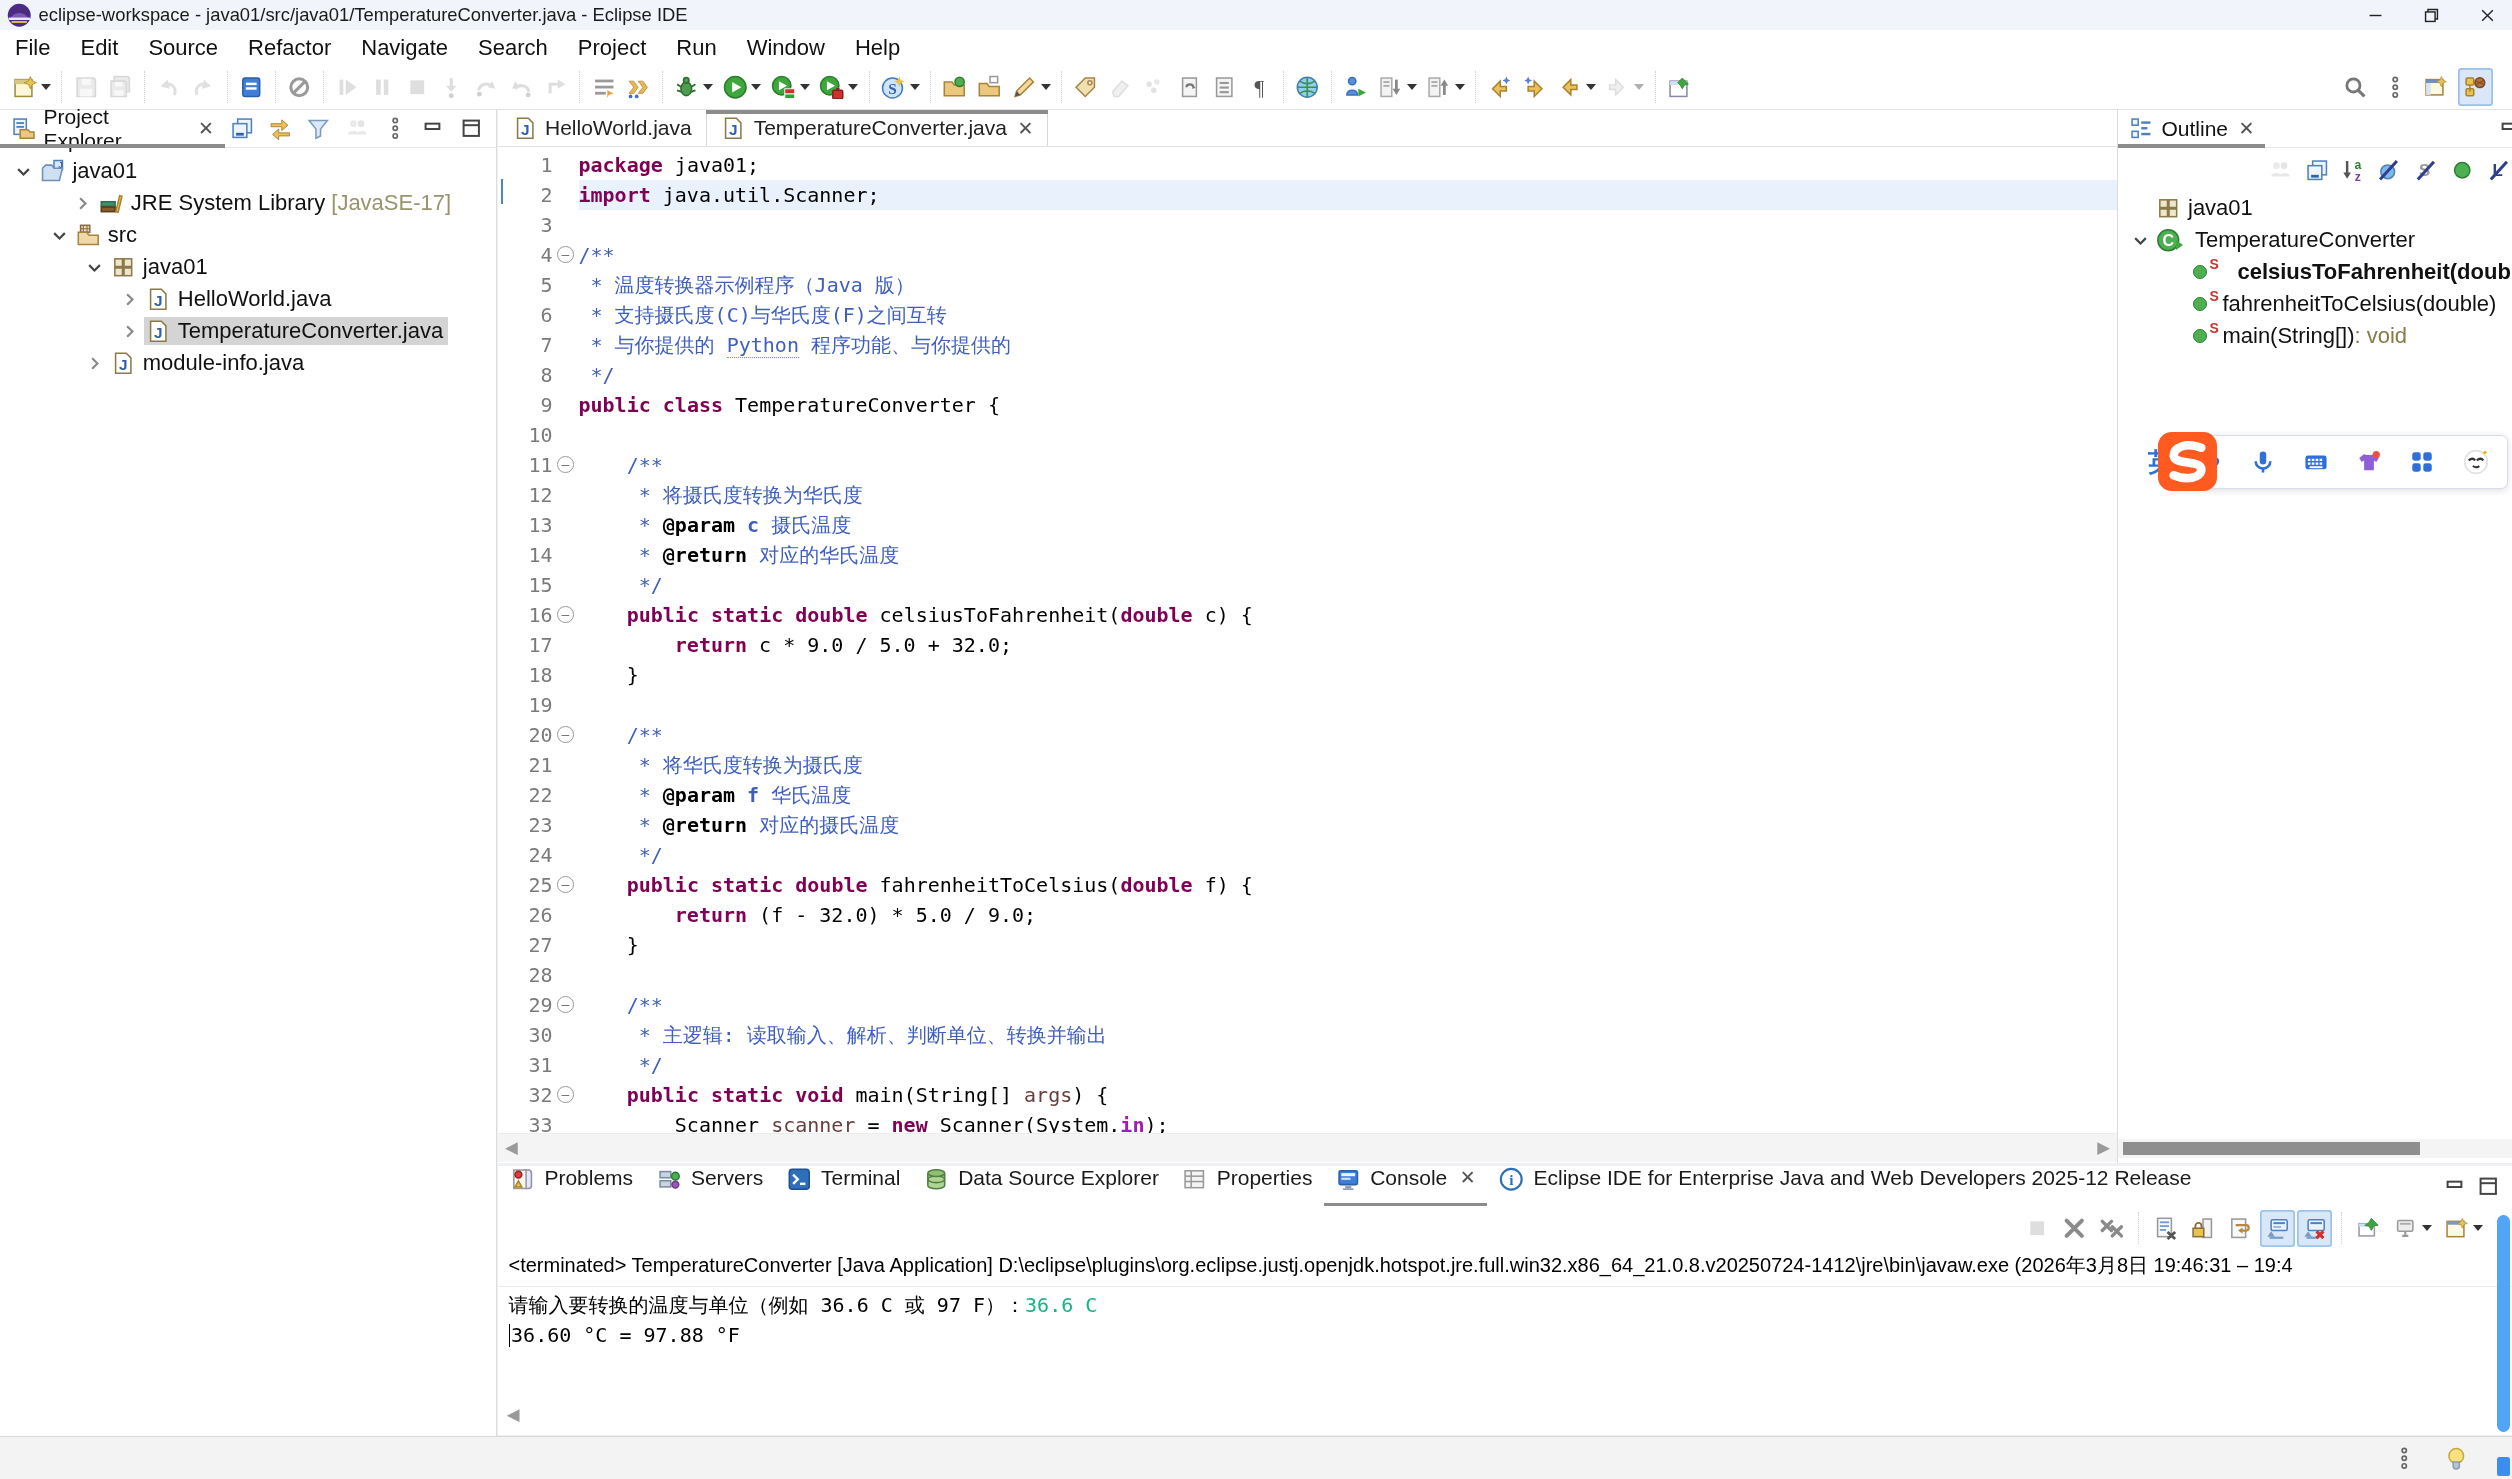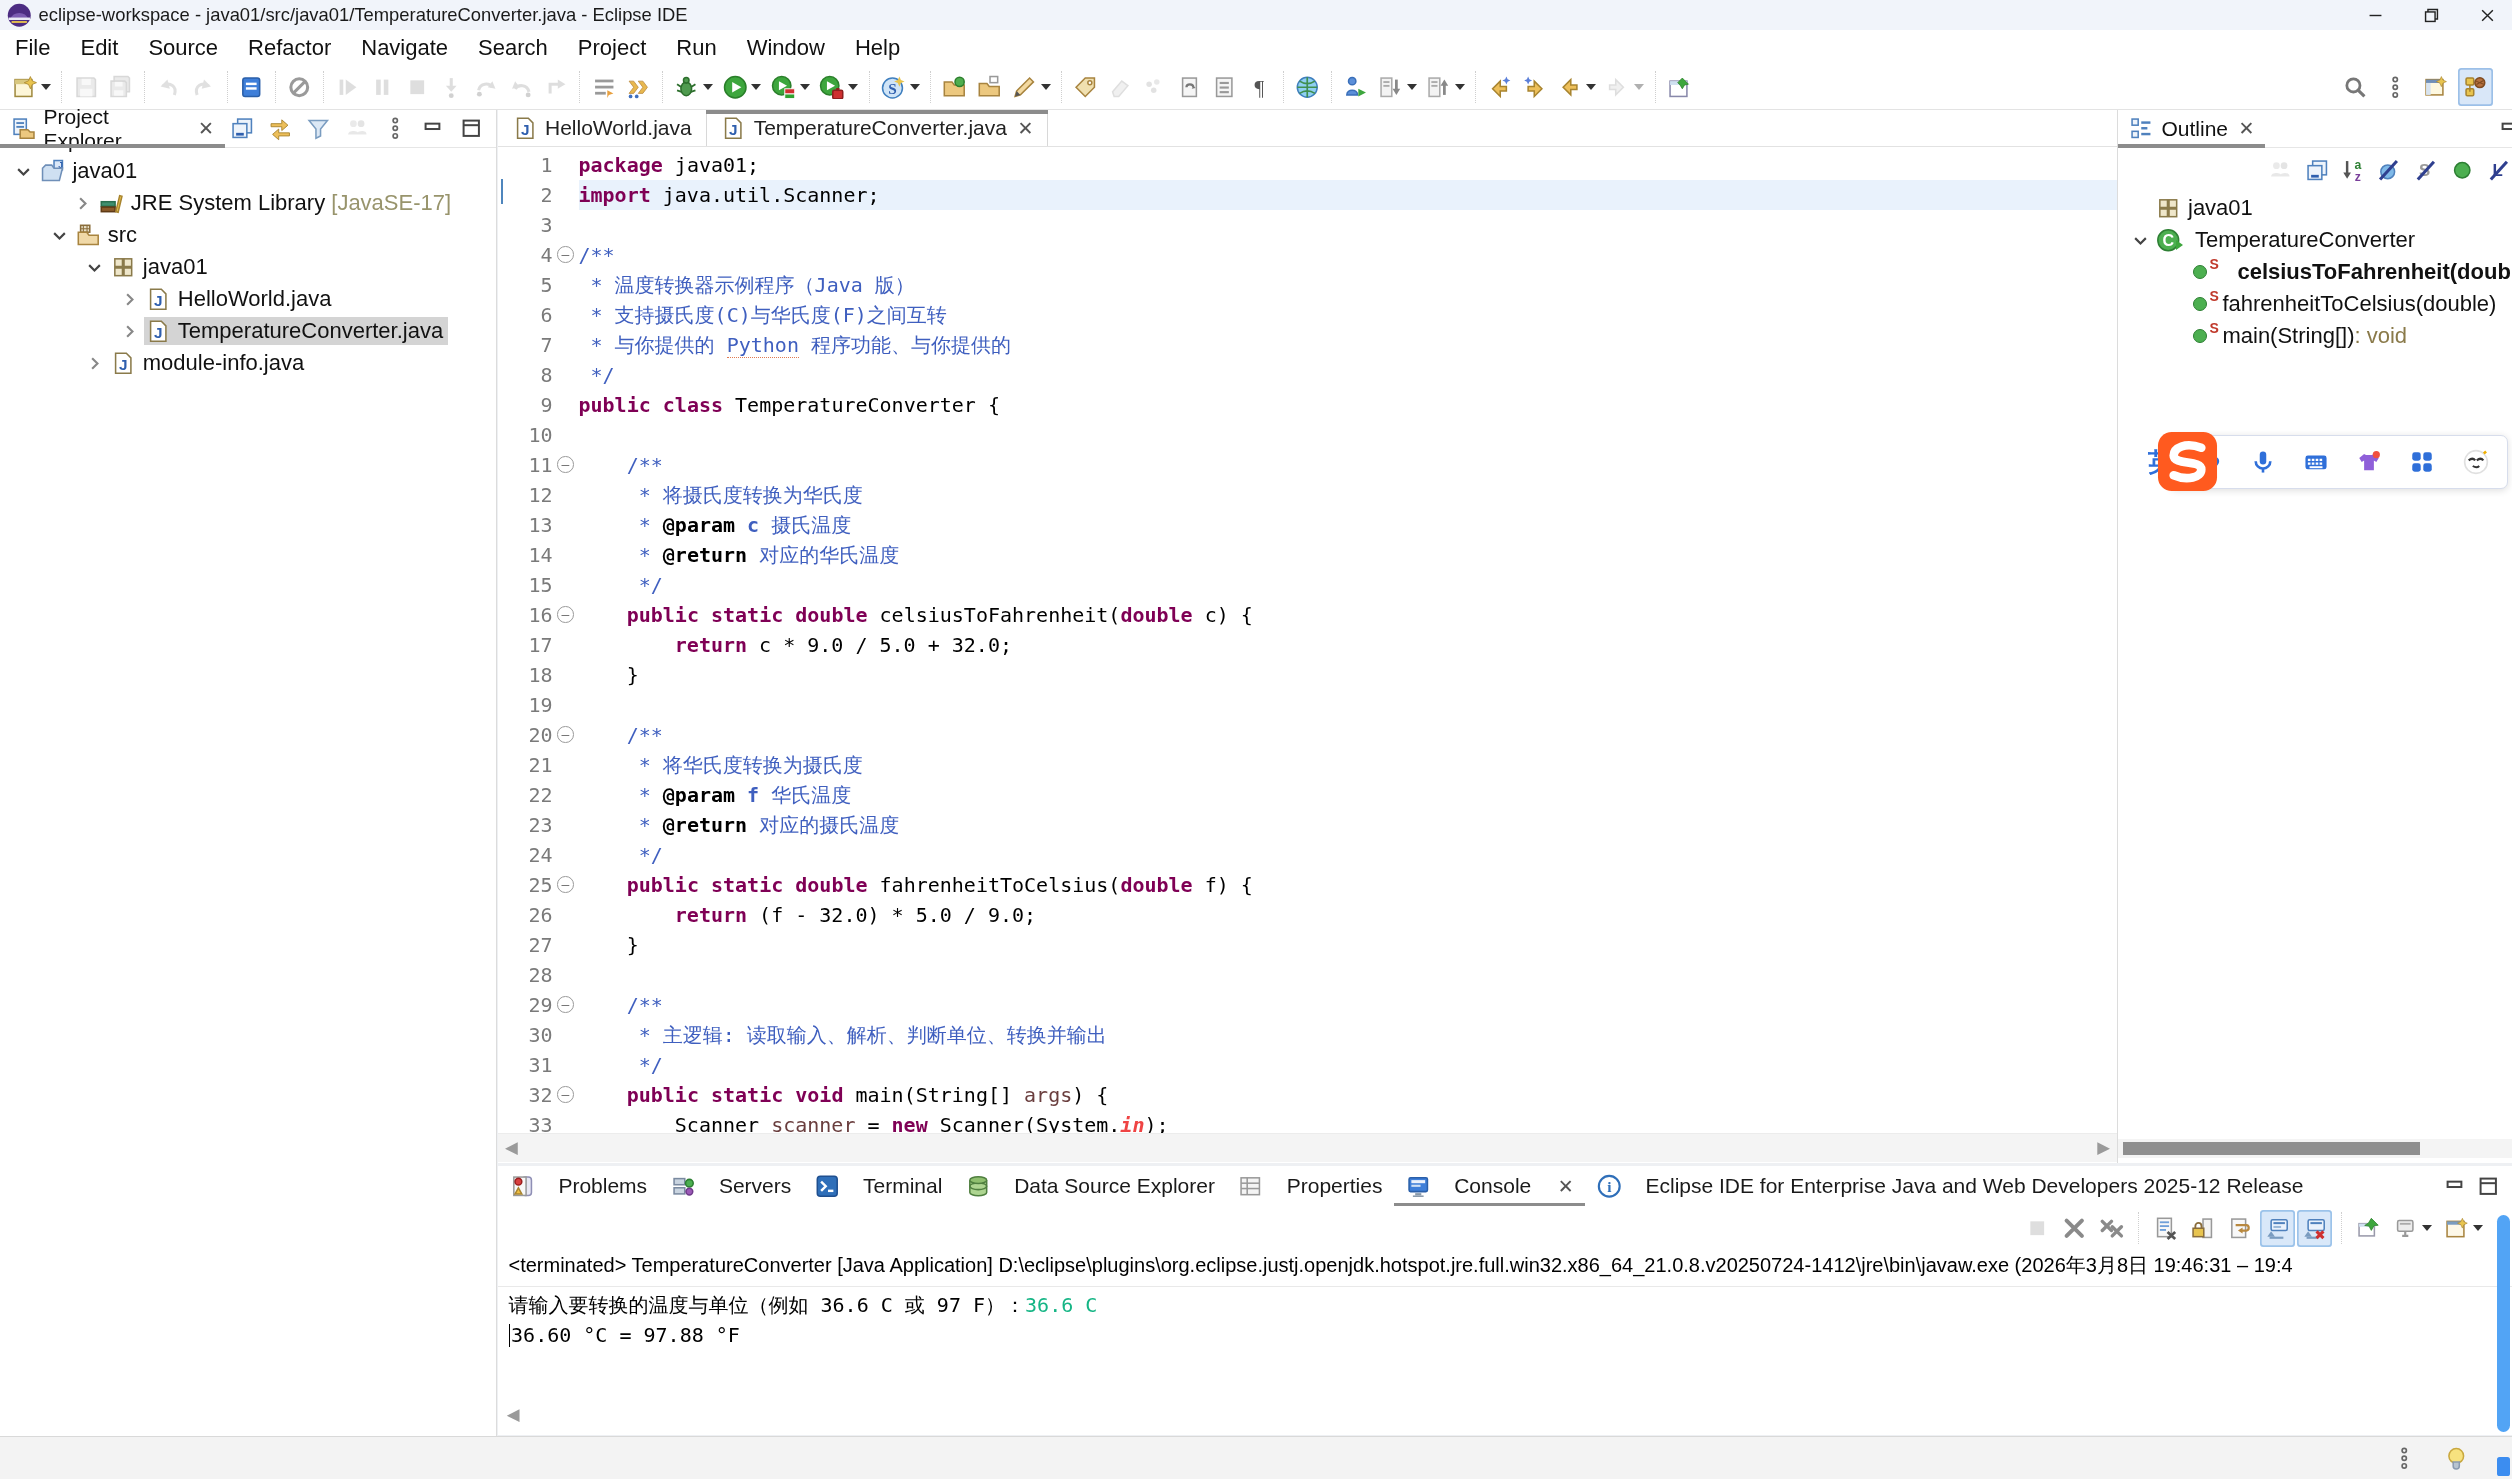--- a/index.html
+++ b/index.html
@@ -54,21 +54,21 @@
   .cl .ln{width:37px;text-align:right;font-family:"DejaVu Sans Mono",monospace;font-size:20px;line-height:30px;color:#7a7a7a;flex:none}
   .cl .fold{width:26px;display:flex;justify-content:center;align-items:center;flex:none}
   .foldm{width:16.6px;height:16.6px;border:0.9px solid #9a9a9a;border-radius:50%;color:#777;font-size:14px;line-height:14px;text-align:center;background:#fff}
   .cl .ct{flex:1;font-family:"DejaVu Sans Mono",monospace;font-size:20px;line-height:30px;white-space:pre}
   .cl.hl .ct{background:#e9f2fc}
   .kw{color:#7f0055;font-weight:bold}
   .doc{color:#3f5fbf}
   .docb{color:#3f5fbf;font-weight:bold}
   .tag{color:#000000;font-weight:bold}
   .var{color:#6a3e3e}
-  .sf{color:#ef4444;font-style:italic;font-weight:bold}
+  .sf{color:#a21caf;font-weight:bold}
   .pl{color:#000}
   .spell{border-bottom:1.7px dotted #e07a50}
   #ehscroll{height:29px;background:#f4f4f4;border-top:0.9px solid #ececec;display:flex;align-items:center;justify-content:space-between;padding:0 7px;color:#9a9a9a;font-size:16.6px}
   
   #right-panel{left:2117px;top:110px;width:443px;height:1053px;border-left:0.9px solid #dcdcdc;background:#fff}
   #outline-toolbar{height:44px;display:flex;align-items:center;justify-content:flex-end;gap:1.7px;padding-right:7px}
   .orow{height:32px;display:flex;align-items:center;font-size:22px;white-space:nowrap}
   .mdot{width:14px;height:14px;border-radius:50%;background:#4caf50;border:0.9px solid #2d7f33;flex:none}
   .msup{color:#c0392b;font-size:14px;font-weight:bold;position:relative;top:-7.9px;margin:0 3.5px 0 2.6px}
   .osuffix{color:#8a7a4a}
@@ -77,21 +77,21 @@
   #outline-thumb{margin-left:5.2px;width:297px;height:13px;background:#8f8f8f}
   
   #ime{position:absolute;left:2170px;top:435px;width:338px;height:54px;background:#fff;border:1.7px solid #d7ddec;border-radius:7px;display:flex;align-items:center;justify-content:flex-end;gap:18.4px;padding:0 14px;box-shadow:0 1.7px 7px rgba(0,0,0,.12)}
   #ime .ic svg{width:26px;height:26px}
   #sogou-logo{position:absolute;left:2156px;top:430px;width:63px;height:63px;z-index:5}
   #sogou-logo svg{width:63px;height:63px}
   .ime-en{font-size:26px;font-weight:bold;color:#2f6fd9;font-family:"Liberation Sans",sans-serif}
   
   #bottom{left:498px;top:1166px;width:2015px;height:269px;background:#fff}
   #btabbar{height:40px;display:flex;align-items:center}
-  .btab{display:flex;align-items:center;gap:23px;padding:0 11.4px;height:100%;font-size:21px;position:relative;color:#1a1a1a}
+  .btab{display:flex;align-items:flex-start;gap:9px;padding:0 11.4px;height:100%;font-size:21px;position:relative;color:#1a1a1a}
   .btab.active::after{content:"";position:absolute;left:0;right:0;bottom:0;height:3.5px;background:#8c8c8c}
   #btab-right{margin-left:auto;display:flex;align-items:center;gap:7px;padding-right:12.2px}
   #ctoolbar{height:44px;display:flex;align-items:center;justify-content:flex-end;gap:2.6px;padding-right:26px}
   .cbtn{height:37px;display:flex;align-items:center;padding:0 4.4px;border-radius:3.5px}
   .cbtn.active{background:#d9e8f9;box-shadow:inset 0 0 0 1.7px #9cc3ea}
   #cstatus{font-size:20px;padding:1.7px 10.5px 7px;border-bottom:0.9px solid #e9e9e9;white-space:nowrap;overflow:hidden;color:#000}
   #cbody{font-family:"DejaVu Sans Mono",monospace;font-size:20px;line-height:30px;padding:3.5px 10.5px;height:115px;white-space:pre}
   .cin{color:#15b585}
   .cout{color:#000}
   .caret{display:inline-block;width:1.7px;height:23px;background:#000;vertical-align:-4.4px;margin-right:0.9px}

